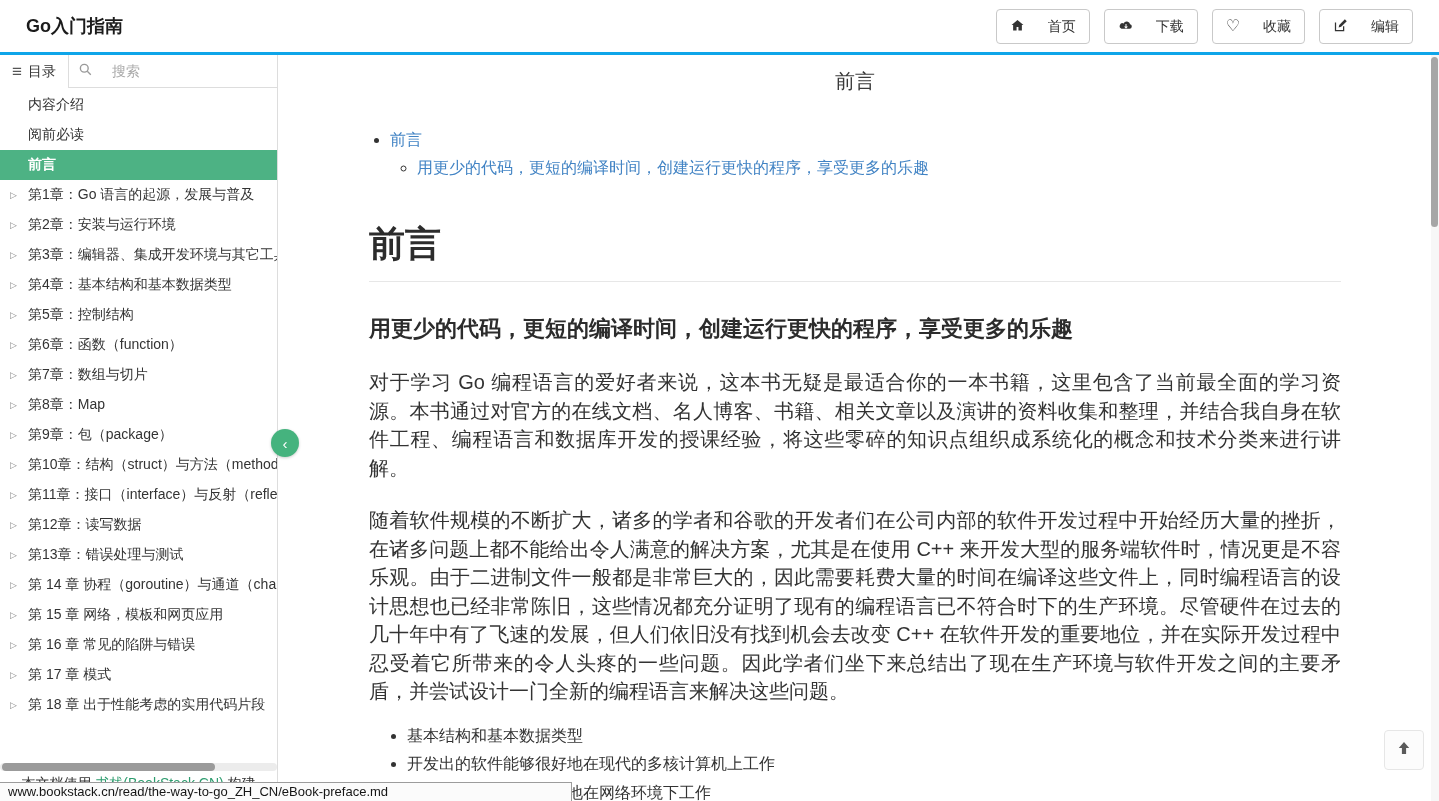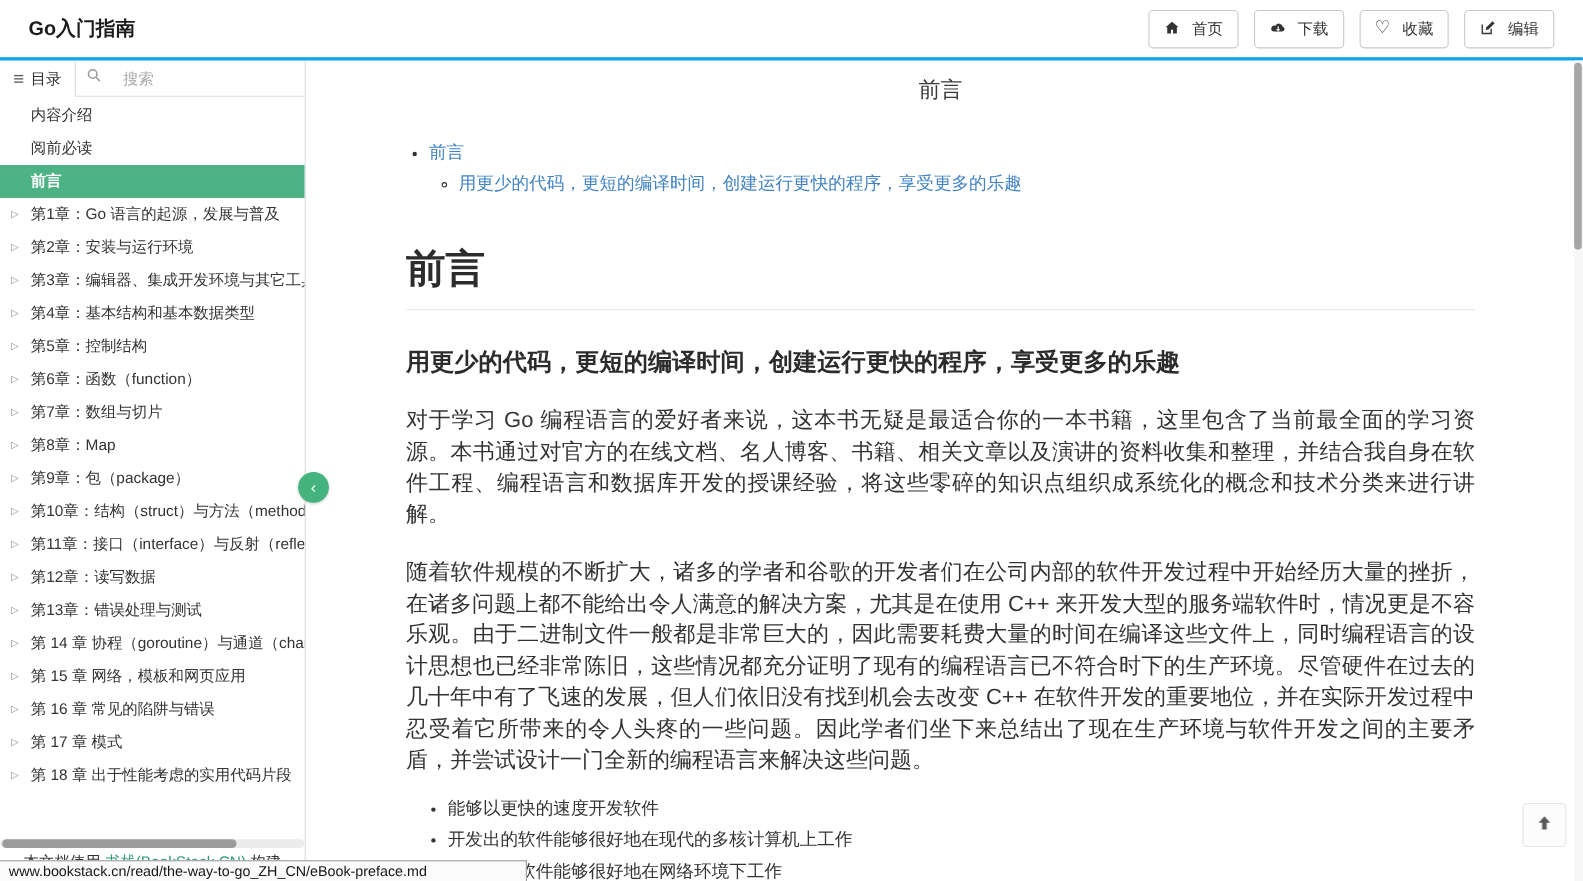--- a/index.html
+++ b/index.html
@@ -5,21 +5,21 @@
   * { box-sizing: border-box; margin: 0; padding: 0; }
   html,body { width:1439px; height:801px; overflow:hidden; background:#fff;
     font-family:"Liberation Sans","DejaVu Sans",sans-serif; color:#333; }
 
   
   .header { position:fixed; top:0; left:0; right:0; height:55px; background:#fff;
     border-bottom:3px solid #0ea5e9; display:flex; align-items:center;
     justify-content:space-between; padding:0 26px; z-index:10; }
   .book-title { font-size:18px; font-weight:bold; color:#1b1b1b; }
   .header-buttons { display:flex; gap:14px; }
-  .hbtn { display:flex; align-items:center; gap:11px; border:1px solid #c9c9c9;
+  .hbtn { display:flex; align-items:center; gap:23px; border:1px solid #c9c9c9;
     border-radius:4px; background:#fff; padding:8px 13px; font-size:14px; color:#333;
     cursor:pointer; line-height:1; }
   .hbtn svg { width:15px; height:15px; }
   .heart-glyph { font-size:16px; line-height:1; color:#333; }
 
   
   .sidebar { position:fixed; top:55px; left:0; width:278px; bottom:0; background:#fff;
     border-right:1px solid #ddd; overflow:hidden; z-index:5; }
   .tabbar { display:flex; height:33px; align-items:stretch; }
   .toc-tab { display:flex; align-items:center; gap:6px; padding:0 12px;
@@ -78,21 +78,21 @@
     background:#fcfcfc; border:1px solid #e6e6e6; border-radius:4px; display:flex;
     align-items:center; justify-content:center; cursor:pointer; z-index:12; }
 
   
   .vscroll { position:fixed; top:55px; right:0; bottom:0; width:8px; background:#f7f7f7;
     z-index:11; }
   .vscroll-thumb { position:absolute; top:2px; right:1px; width:7px; height:170px;
     background:#a6a6a6; border-radius:4px; cursor:pointer; }
 
   
-  .status-tooltip { position:fixed; left:0; bottom:0; height:19px; width:479px;
+  .status-tooltip { position:fixed; left:0; bottom:0; height:19px; width:572px;
     background:#fbfbfb; border-top:1px solid #9c9c9c; border-right:1px solid #9c9c9c;
     font-size:13px; color:#151515; line-height:18px; padding:0 8px; z-index:20;
     white-space:nowrap; overflow:hidden; }
 </style>
 </head>
 <body>
 
 <div class="header">
   <div class="book-title">Go入门指南</div>
   <div class="header-buttons">
@@ -286,21 +286,21 @@
     </div>
 
     <h1 class="h1">前言</h1>
     <h2 class="h2">用更少的代码，更短的编译时间，创建运行更快的程序，享受更多的乐趣</h2>
 
     <p class="para">对于学习 Go 编程语言的爱好者来说，这本书无疑是最适合你的一本书籍，这里包含了当前最全面的学习资源。本书通过对官方的在线文档、名人博客、书籍、相关文章以及演讲的资料收集和整理，并结合我自身在软件工程、编程语言和数据库开发的授课经验，将这些零碎的知识点组织成系统化的概念和技术分类来进行讲解。</p>
     <p class="para">随着软件规模的不断扩大，诸多的学者和谷歌的开发者们在公司内部的软件开发过程中开始经历大量的挫折，在诸多问题上都不能给出令人满意的解决方案，尤其是在使用 C++ 来开发大型的服务端软件时，情况更是不容乐观。由于二进制文件一般都是非常巨大的，因此需要耗费大量的时间在编译这些文件上，同时编程语言的设计思想也已经非常陈旧，这些情况都充分证明了现有的编程语言已不符合时下的生产环境。尽管硬件在过去的几十年中有了飞速的发展，但人们依旧没有找到机会去改变 C++ 在软件开发的重要地位，并在实际开发过程中忍受着它所带来的令人头疼的一些问题。因此学者们坐下来总结出了现在生产环境与软件开发之间的主要矛盾，并尝试设计一门全新的编程语言来解决这些问题。</p>
 
     <ul class="req-list">
 
-        <li>能够以更快的速度开发软件</li>
+        <li>基本结构和基本数据类型</li>
 
         <li>开发出的软件能够很好地在现代的多核计算机上工作</li>
 
         <li>开发出的软件能够很好地在网络环境下工作</li>
 
     </ul>
   </div>
 </div>
 
 <div class="top-btn">

